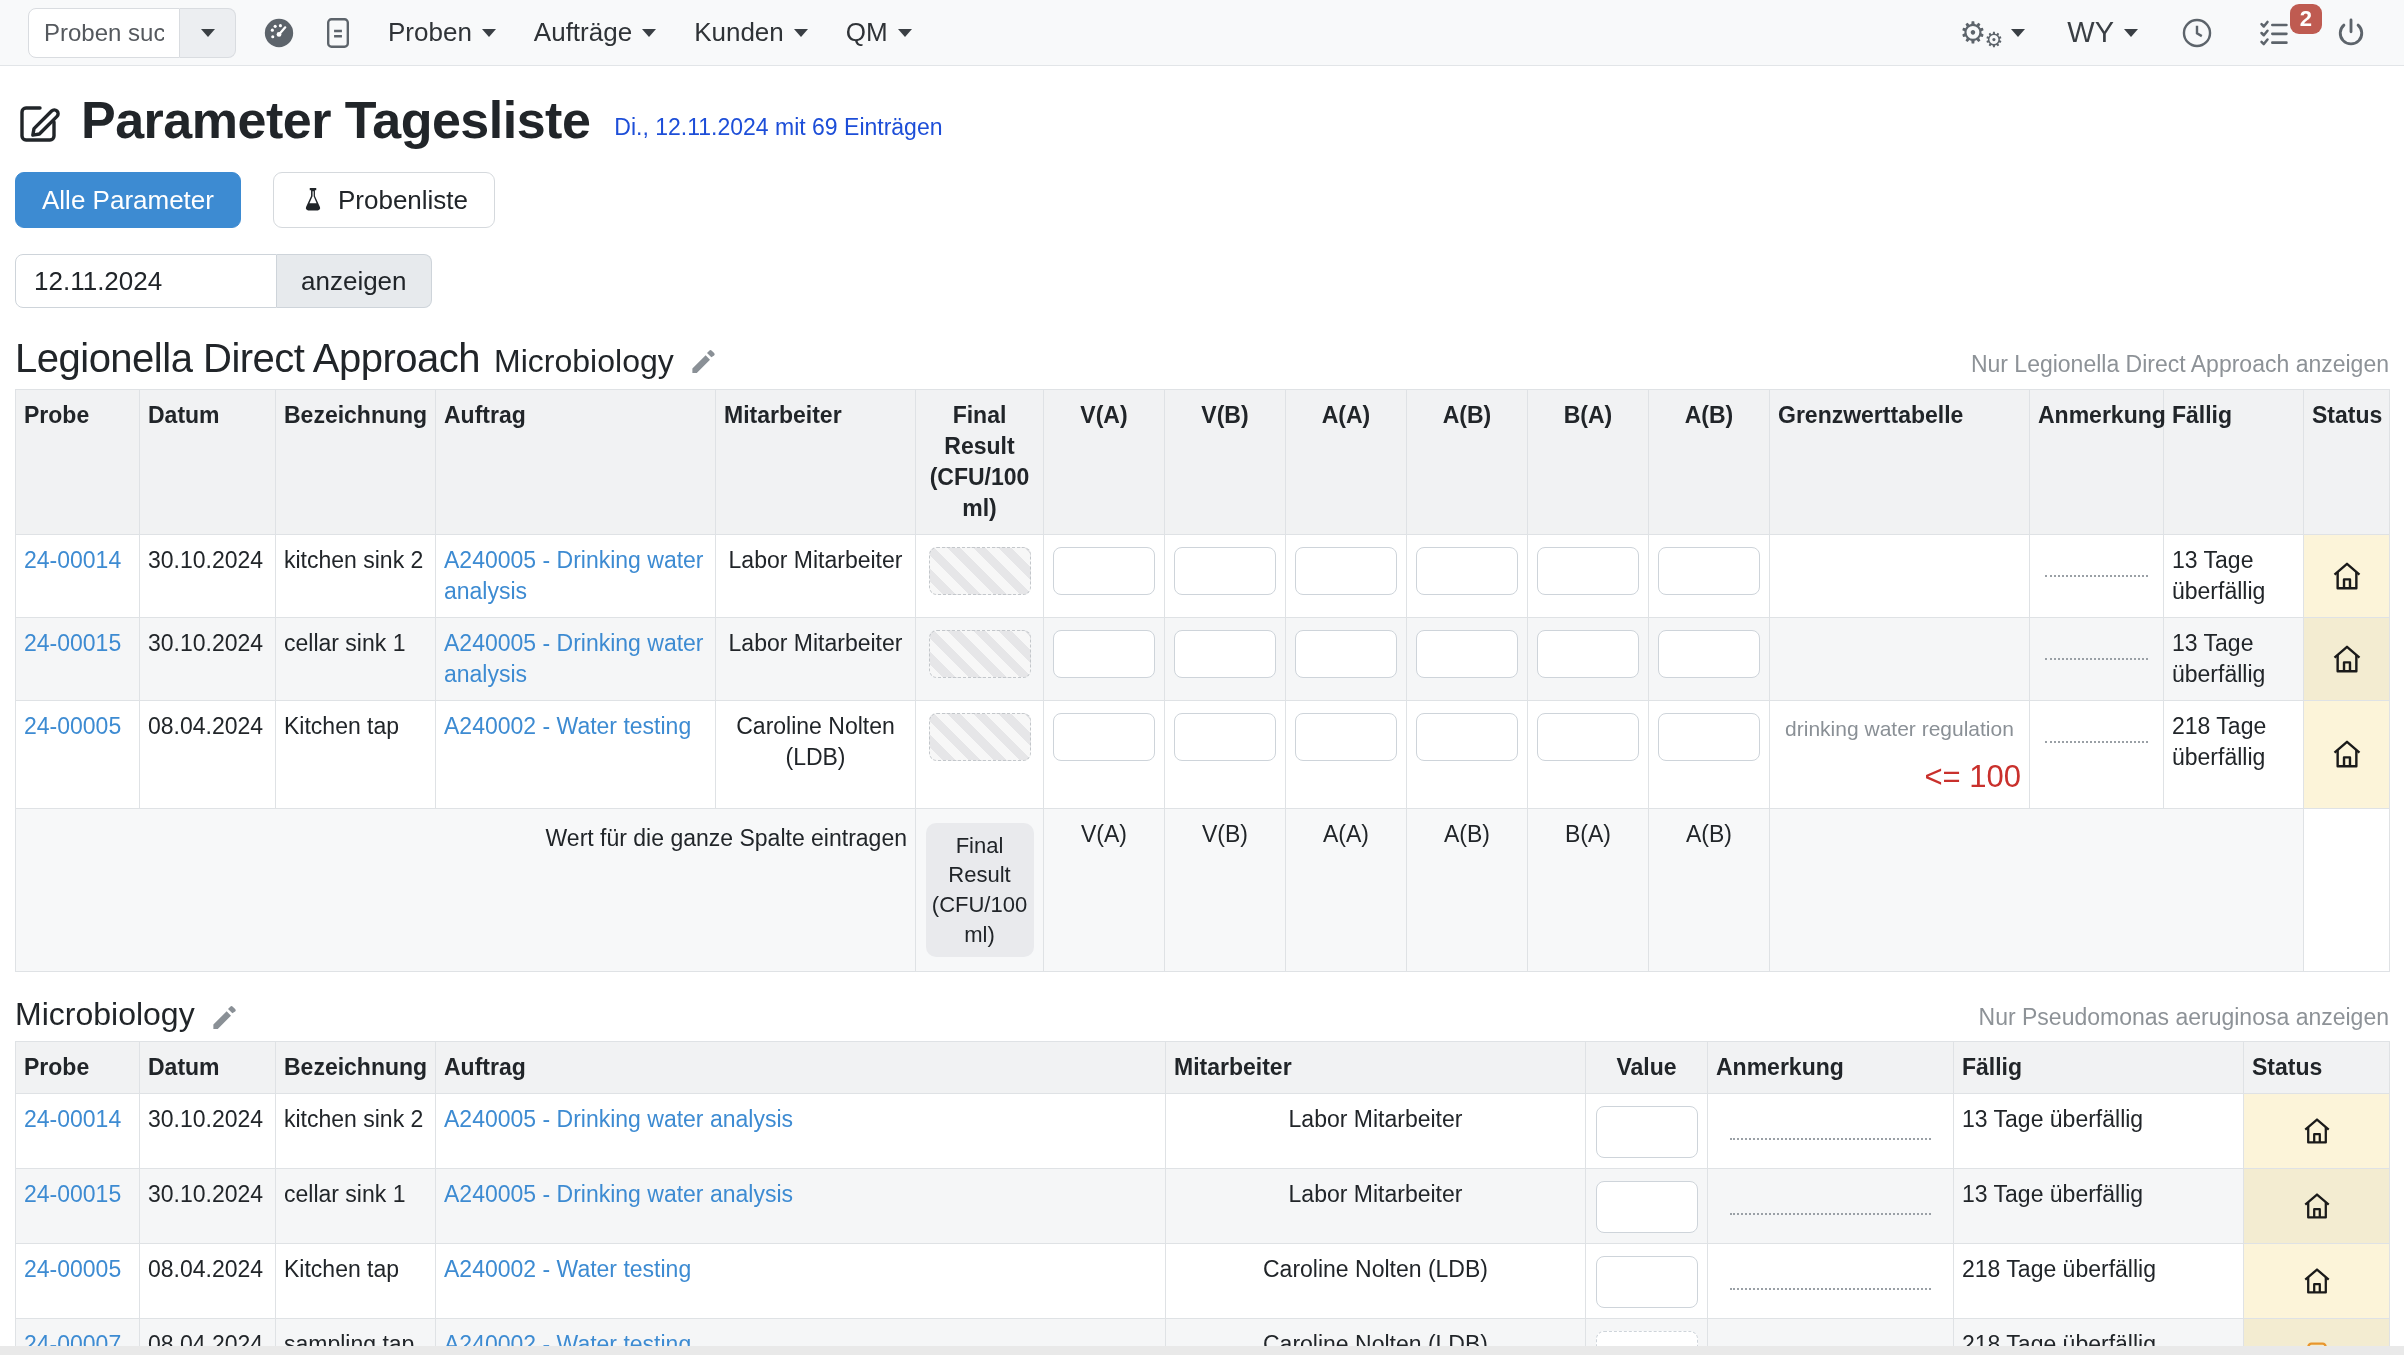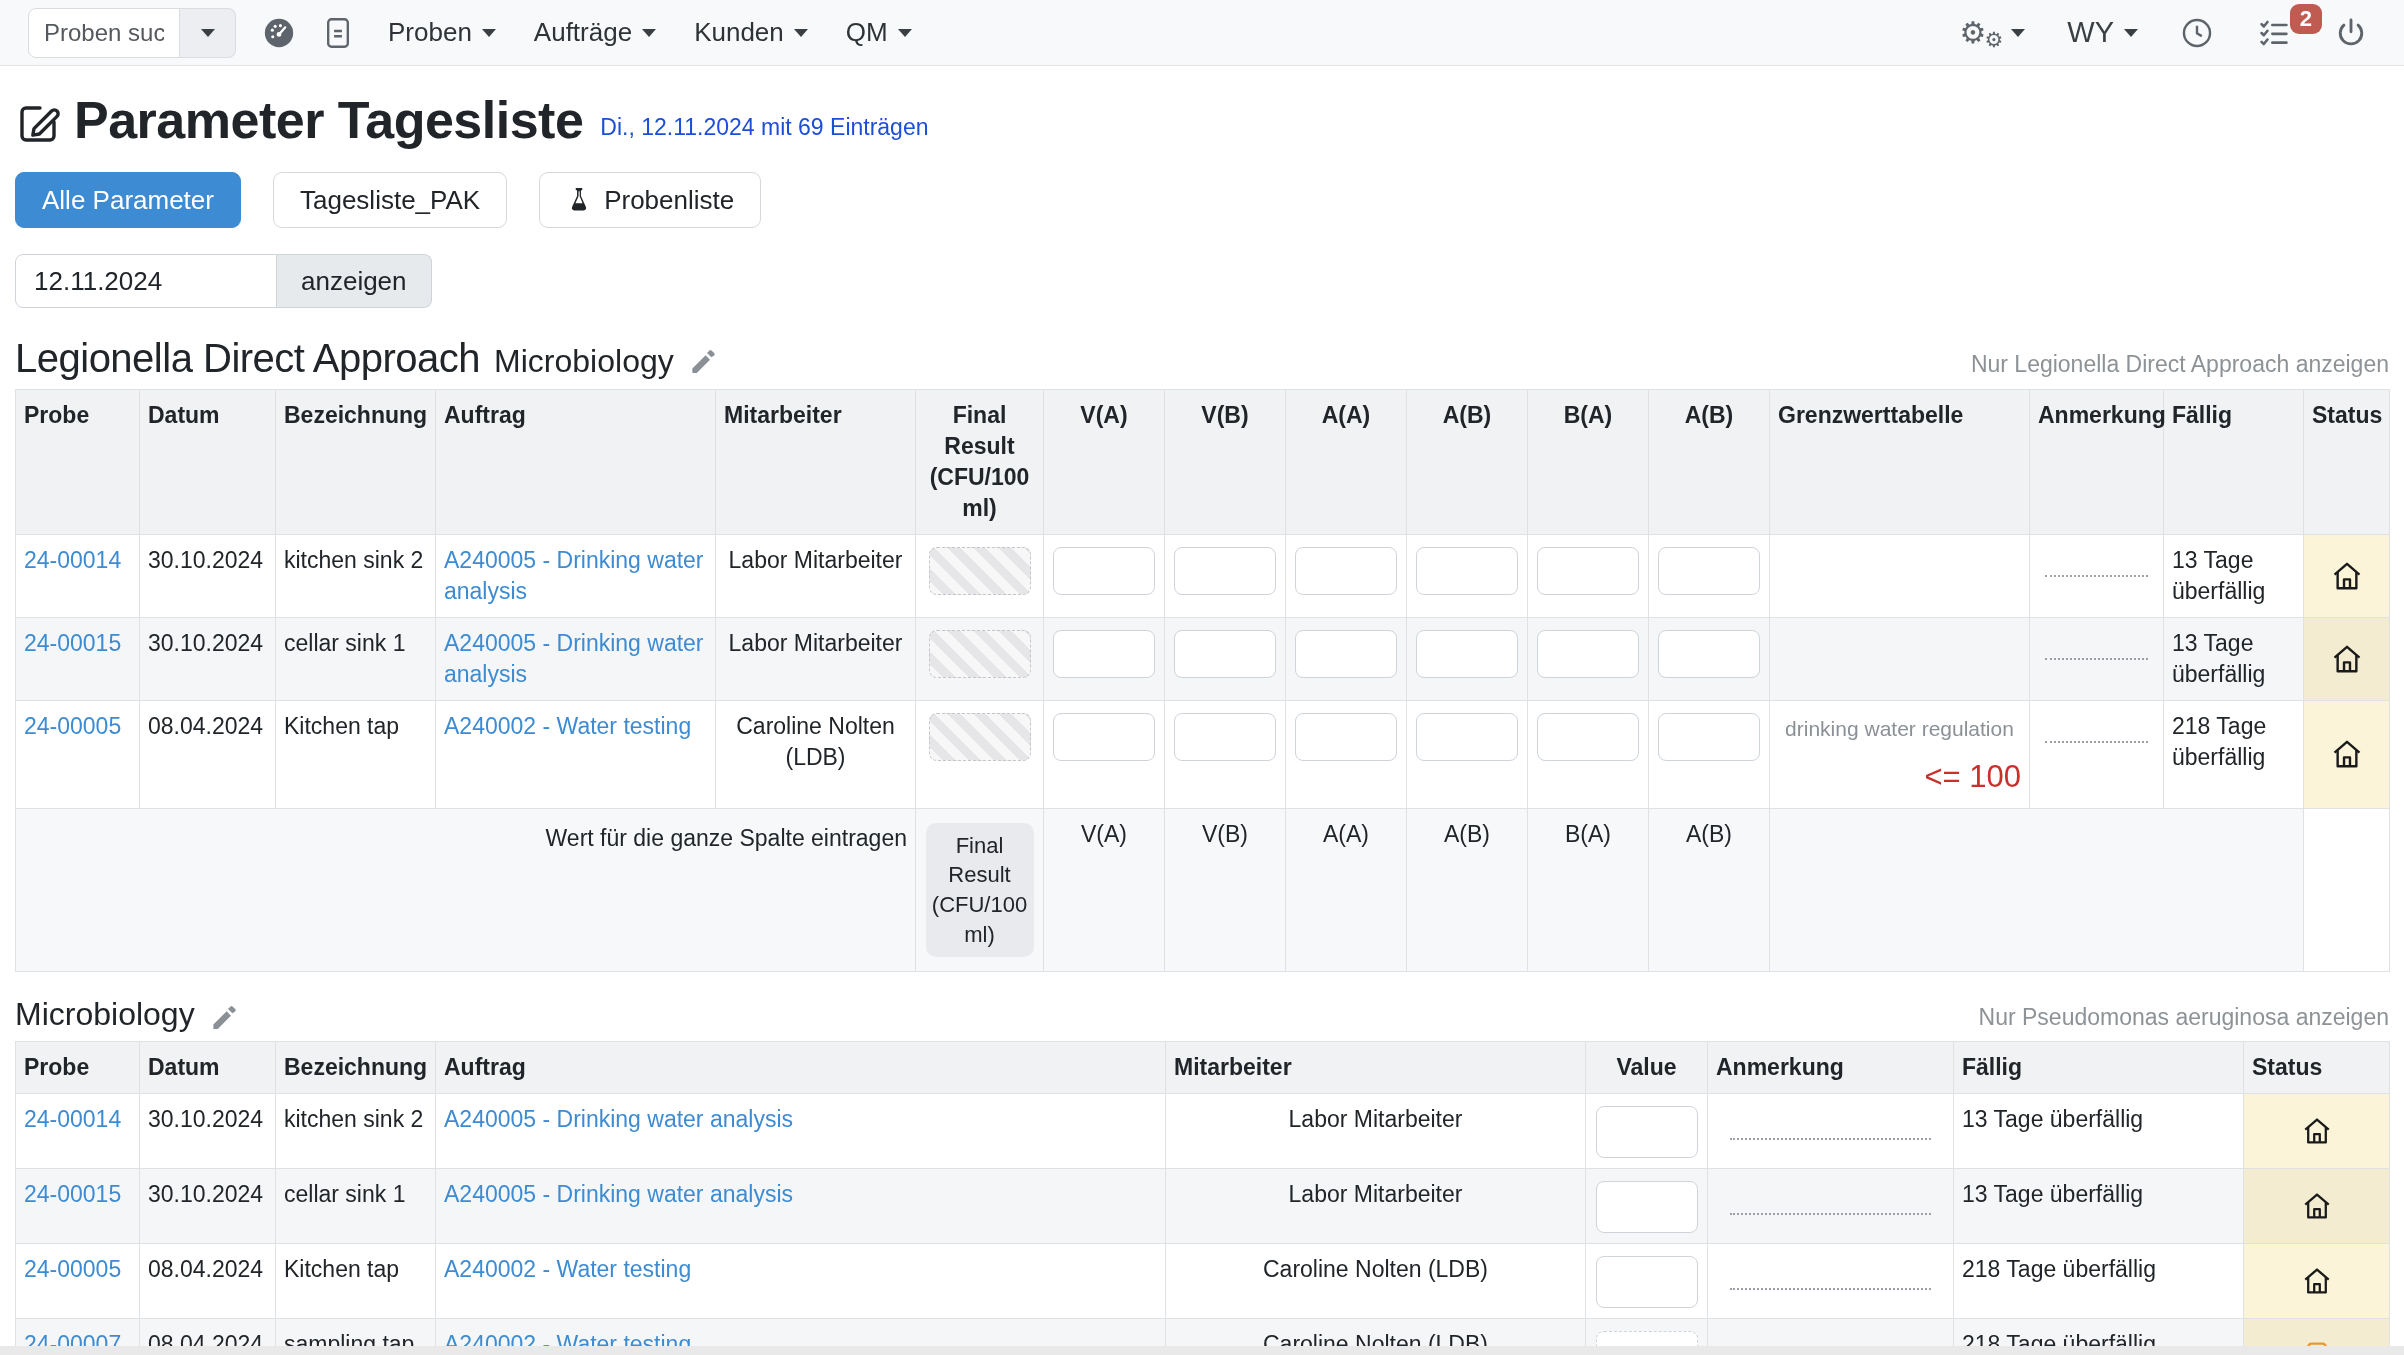--- a/index.html
+++ b/index.html
@@ -28,21 +28,21 @@
   .nav-right { margin-left:auto; display:flex; align-items:center; gap:42px; }
   .gears { display:flex; align-items:center; gap:8px; cursor:pointer; color:#5d646b; }
   .gear-big { font-size:30px; line-height:1; }
   .gear-small { font-size:21px; line-height:1; margin-left:-10px; margin-top:14px; }
   .user-dd { font-size:29px; color:#3a3f44; display:flex; align-items:center; gap:10px; cursor:pointer; }
   .tasks-wrap { position:relative; cursor:pointer; }
   .badge { position:absolute; top:-12px; right:-30px; background:#bf5b51; color:#fff;
     font-size:22px; font-weight:bold; border-radius:9px; padding:3px 10px; line-height:1.1; }
   
   .main { padding:0 15px; }
-  .title-row { display:flex; align-items:center; gap:11px; margin-top:24px; }
+  .title-row { display:flex; align-items:center; gap:18px; margin-top:24px; }
   .page-title { font-size:52px; font-weight:700; letter-spacing:-0.5px; }
   .page-sub { font-size:23px; color:#1d4ed8; margin-left:6px; margin-top:14px; }
   .tabs { display:flex; gap:32px; margin-top:22px; }
   .tab { height:56px; border-radius:9px; font-size:26px; padding:0 26px; display:flex;
     align-items:center; gap:12px; background:#fff; border:1px solid #d5d9dd; color:#212529; cursor:pointer;
     font-family:"Liberation Sans", sans-serif; }
   .tab.active { background:#3d8bd2; border-color:#3d8bd2; color:#fff; }
   .date-row { display:flex; margin-top:26px; }
   .date-input { width:262px; height:54px; border:1px solid #ced4da; border-radius:8px 0 0 8px;
     font-size:26px; padding:0 18px; outline:none; color:#212529; font-family:"Liberation Sans", sans-serif; }
@@ -176,23 +176,20 @@
     </span>
     <span class="page-title">Parameter Tagesliste</span>
     <span class="page-sub">Di., 12.11.2024 mit 69 Einträgen</span>
   </div>
 
   <div class="tabs">
     <button class="tab active">
         <span>Alle Parameter</span>
       </button>
     <button class="tab">
-        <span>Tagesliste_PAK</span>
-      </button>
-    <button class="tab">
       <span>
           <svg width="26" height="30" viewBox="0 0 24 26" fill="#212529">
             <path d="M9 2 h6 v2 h-1.2 v5.2 l4.6 10.3 a2.2 2.2 0 0 1 -2 3.1 H7.6 a2.2 2.2 0 0 1 -2 -3.1 L10.2 9.2 V4 H9 Z M11.6 5 v4.6 l-2.9 6.4 h6.6 L12.6 9.6 V5 Z" fill-rule="evenodd"></path>
           </svg>
         </span>
       <span>Probenliste</span>
     </button>
   </div>
 
   <div class="date-row">

